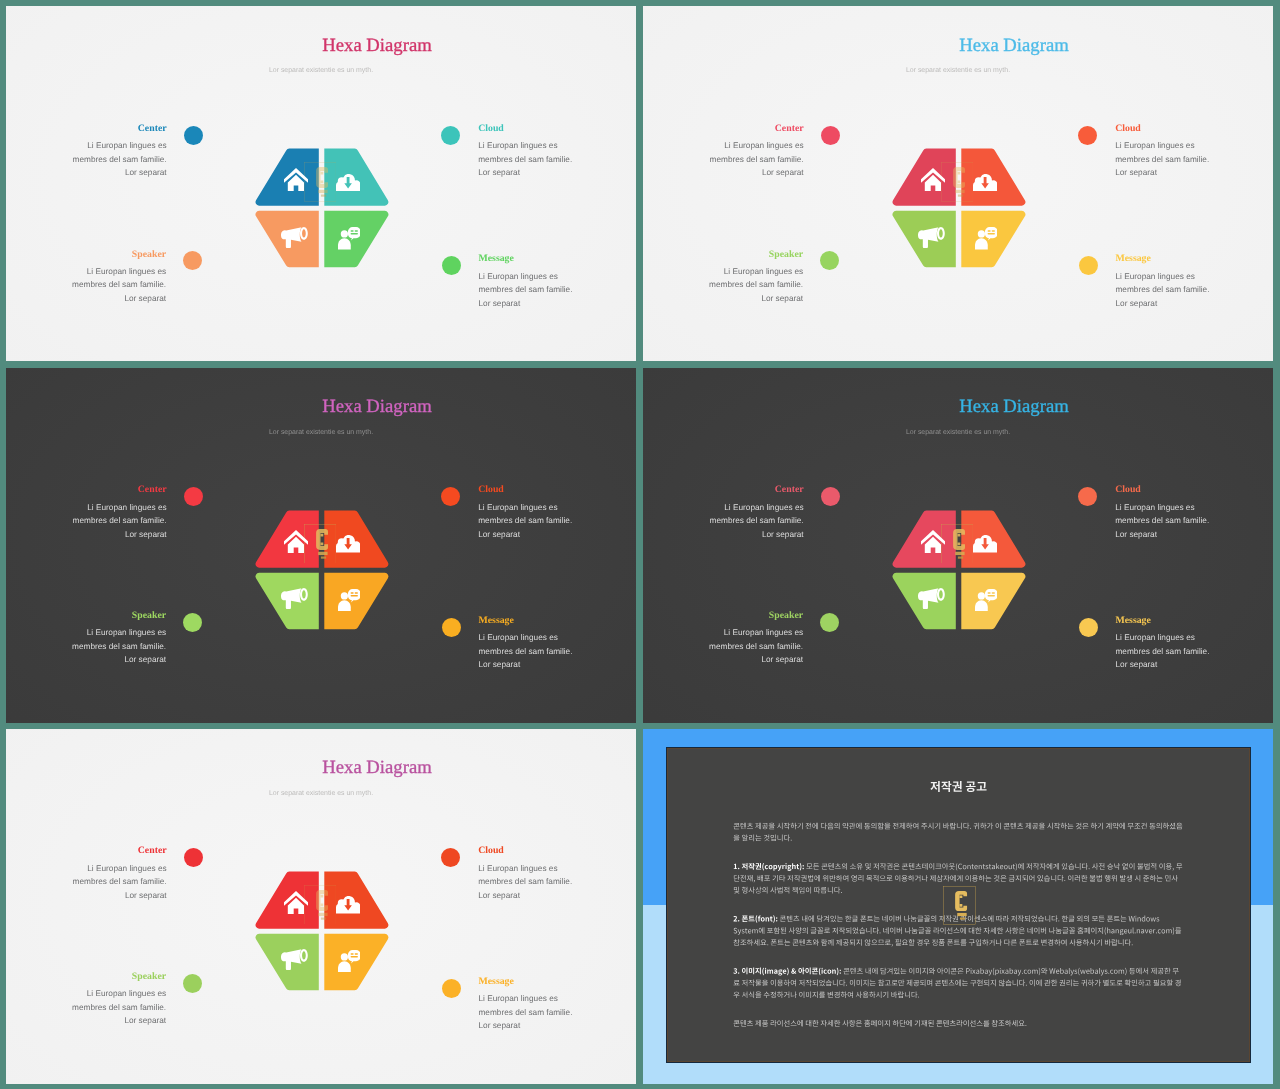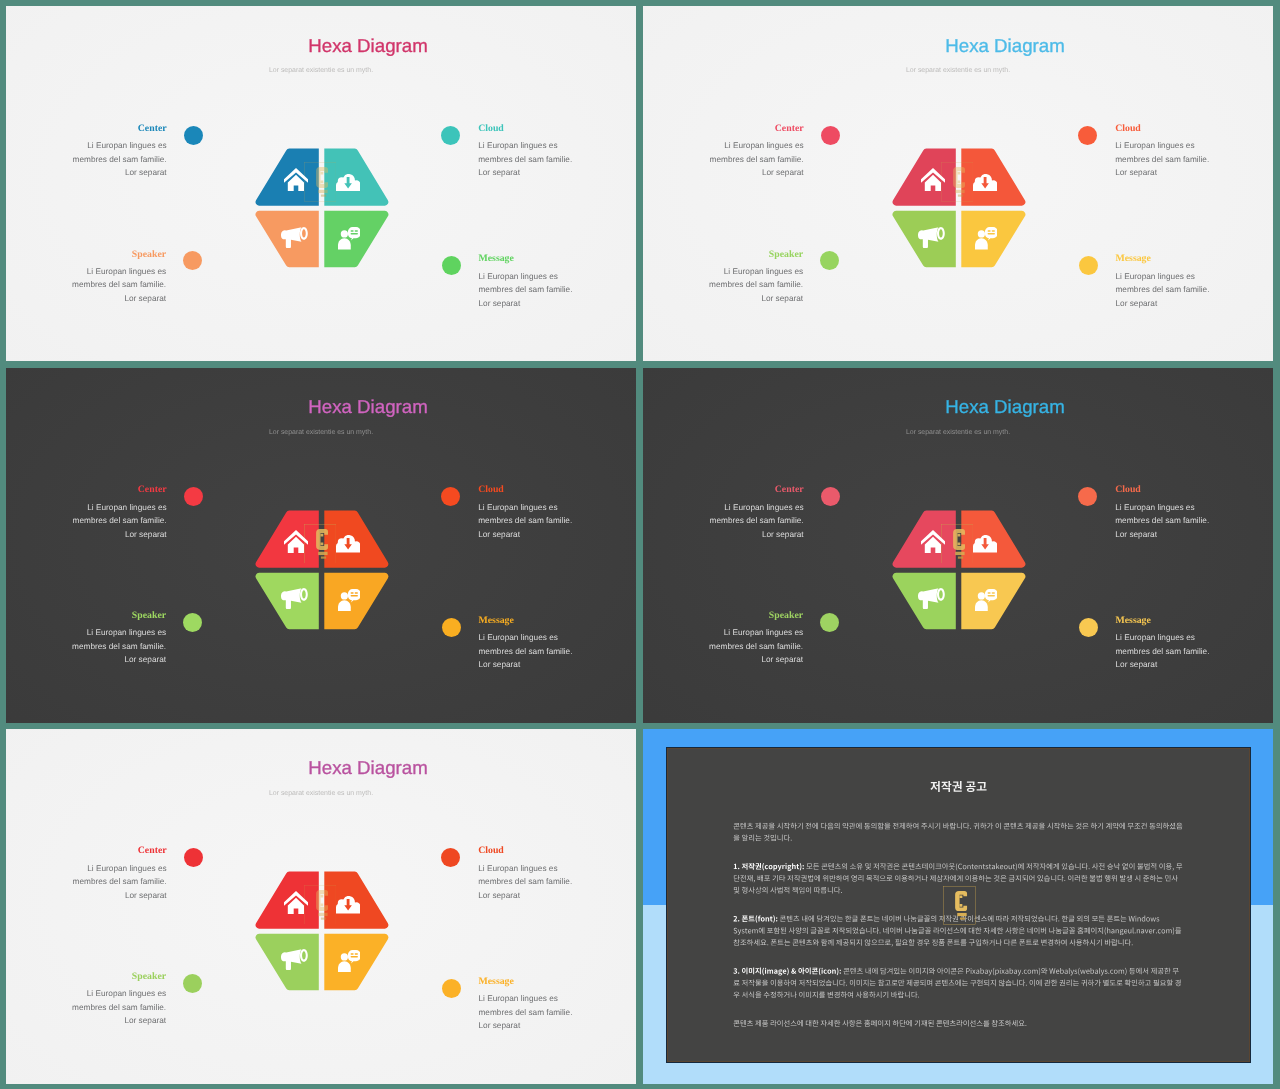--- a/index.html
+++ b/index.html
@@ -2,22 +2,22 @@
 <html><head>
 <meta charset="utf-8">
 <title>Hexa Diagram</title>
 <style>
 *{box-sizing:border-box;margin:0;padding:0}
 html,body{width:1280px;height:1089px;overflow:hidden}
 body{background:#528b7e;font-family:"Liberation Sans",sans-serif;text-rendering:geometricPrecision}
 #grid{position:absolute;left:0;top:0;width:1280px;height:1089px}
 .cell{position:absolute;overflow:hidden;width:630px;height:355px}
 .slide{position:absolute;left:0;top:0;width:630px;height:355px;overflow:hidden}
-.title{position:absolute;left:8px;width:708px;top:29.5px;text-align:center;
-  font-family:Liberation Sans, sans-serif;font-weight:400;font-size:18.7px;letter-spacing:0px;-webkit-text-stroke:.32px;
+.title{position:absolute;left:17px;width:708px;top:29.5px;text-align:center;
+  font-family:Liberation Serif, serif;font-weight:400;font-size:18.7px;letter-spacing:0px;-webkit-text-stroke:.32px;
   line-height:19px}
 .subtitle{position:absolute;left:0;width:630px;top:61.3px;text-align:center;
   font-size:6.95px;letter-spacing:0px;line-height:8px;font-weight:400}
 .lbl{position:absolute;font-family:"Liberation Serif",serif;font-weight:700;
   font-size:9.8px;white-space:nowrap;line-height:11px}
 .bodytxt{position:absolute;font-size:8.25px;line-height:13.6px;white-space:pre-line;width:200px;
   letter-spacing:0}
 .dot{position:absolute;border-radius:50%;width:19px;height:19px}
 .hexwrap{position:absolute;left:247px;top:140px;width:140px;height:128px}
 .ico{display:block}

